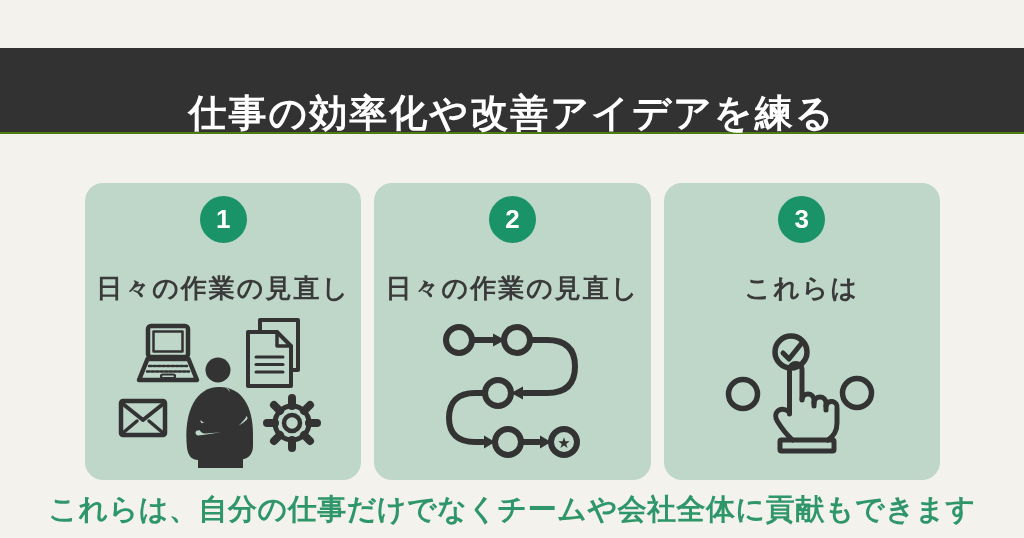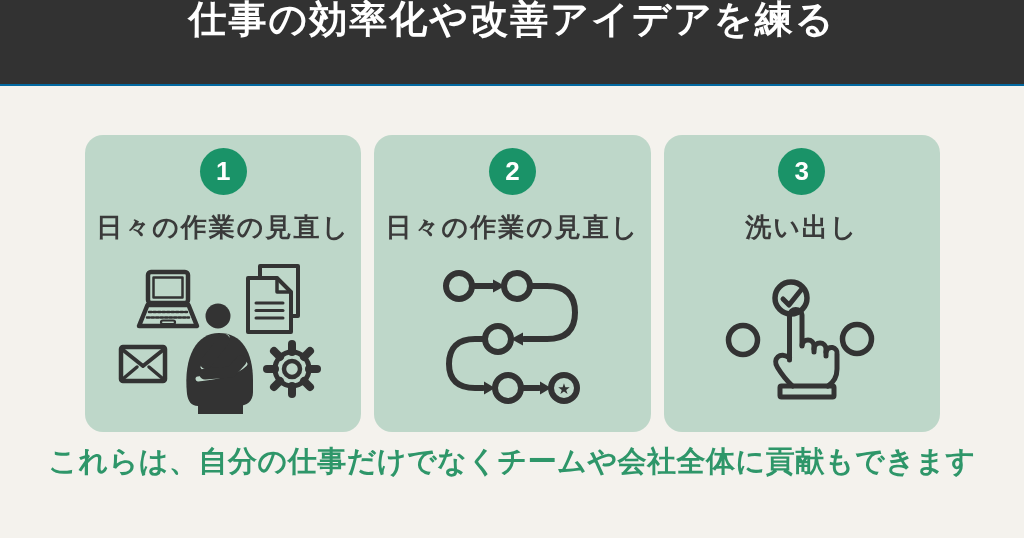--- a/index.html
+++ b/index.html
@@ -8,24 +8,25 @@
     background: #f4f2ed;
     font-family: "Liberation Sans", sans-serif;
     overflow: hidden;
   }
   .page { width: 1024px; height: 538px; position: relative; }
 
   
   .header {
     height: 86px;
     background: #323232;
-    border-bottom: 2px solid #0369a1;
-    display: flex;
-    align-items: flex-start;
+    border-bottom: 2px solid #4d7c0f;
+    display: flex;
+    align-items: flex-end;
     justify-content: center;
+    margin-top: 48px;
   }
   .header h1 {
     color: #ffffff;
     font-size: 38px;
     font-weight: bold;
     letter-spacing: 2px;
     line-height: 1;
   }
 
   
@@ -50,21 +51,21 @@
     border-radius: 50%;
     background: #1a9368;
     color: #ffffff;
     font-size: 26px;
     font-weight: bold;
     display: flex;
     align-items: center;
     justify-content: center;
   }
   .card-title {
-    margin-top: 17px;
+    margin-top: 30px;
     text-align: center;
     font-size: 26px;
     font-weight: bold;
     color: #3a3a3a;
     letter-spacing: 2px;
     line-height: 31px;
   }
   .card-title span { display: block; }
   .card-title span:empty { display: none; }
   .icon-area {
@@ -185,21 +186,21 @@
           <polygon class="fil" points="103,112.5 114,119 103,125.5"></polygon>
           <circle class="st" cx="127" cy="119" r="13" stroke-width="6"></circle>
           <text x="127" y="124.5" text-anchor="middle" font-size="15" fill="#333333">★</text>
         </svg>
       </div>
     </div>
 
     <div class="card">
       <div class="badge">3</div>
       <div class="card-title">
-        <span>洗い出し</span>
+        <span>これらは</span>
       </div>
       <div class="icon-area">
         <svg width="170" height="132" viewBox="0 0 170 132">
           <g>
             <circle class="st" cx="74" cy="26" r="16" stroke-width="5.5"></circle>
             <path class="st" d="M66 27 L72 33 L84 18" stroke-width="5"></path>
           </g>
           <circle class="st" cx="26" cy="68" r="14.5" stroke-width="5.5"></circle>
           <circle class="st" cx="140" cy="67" r="14.5" stroke-width="5.5"></circle>
           <g>

